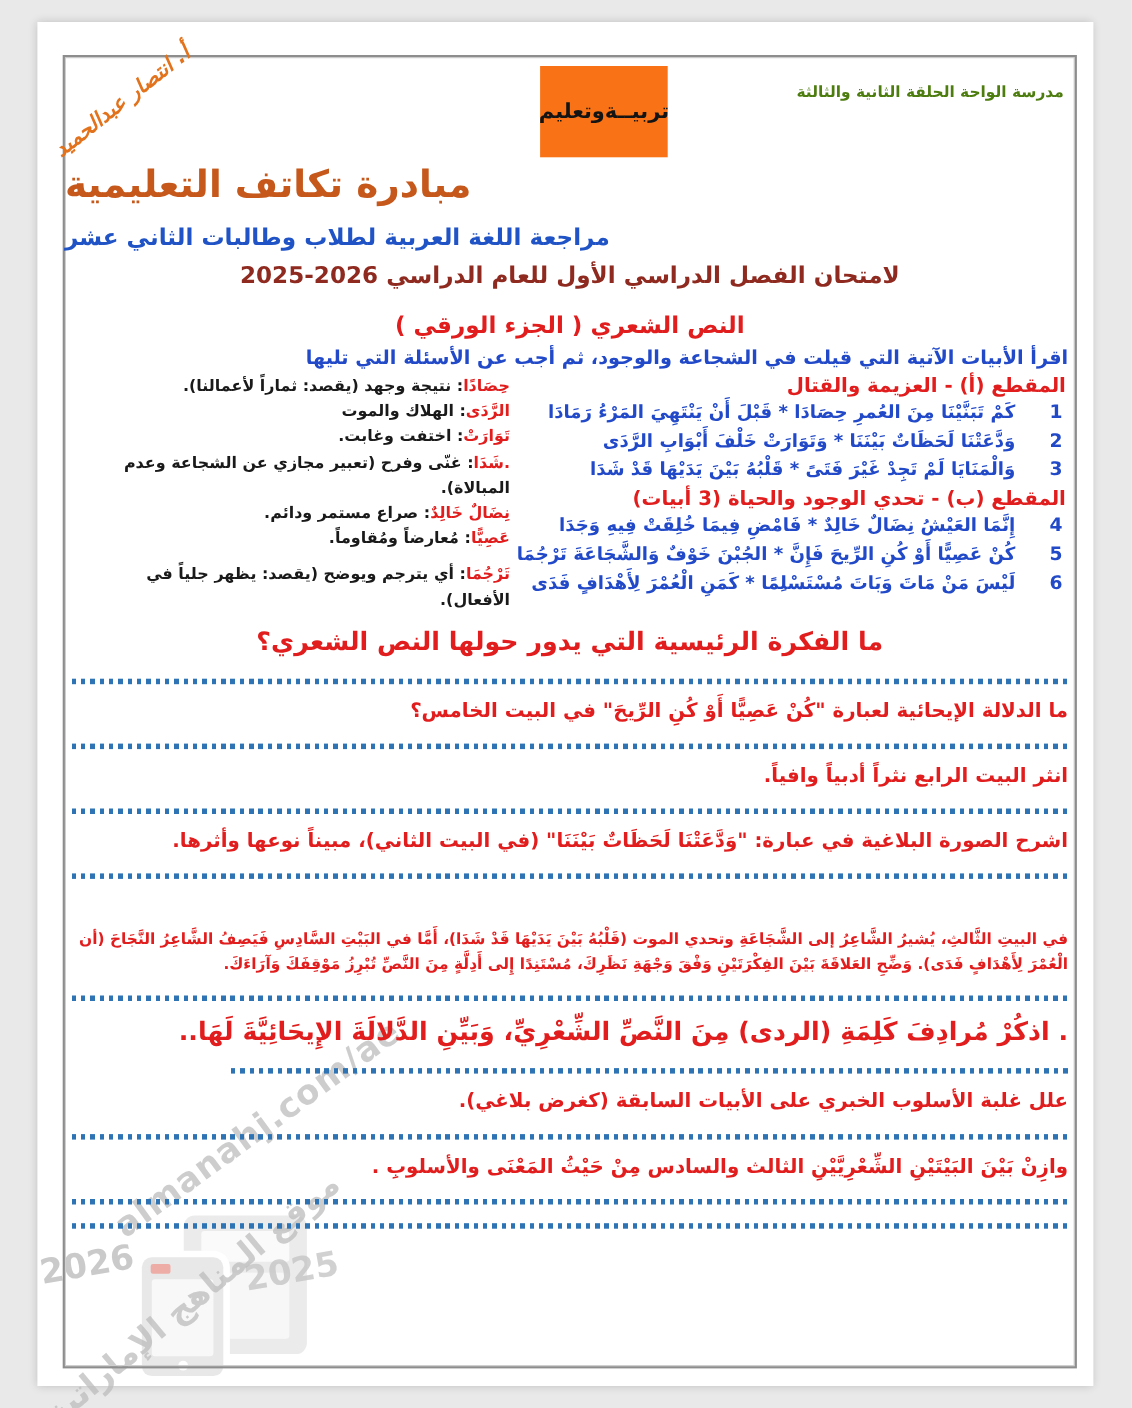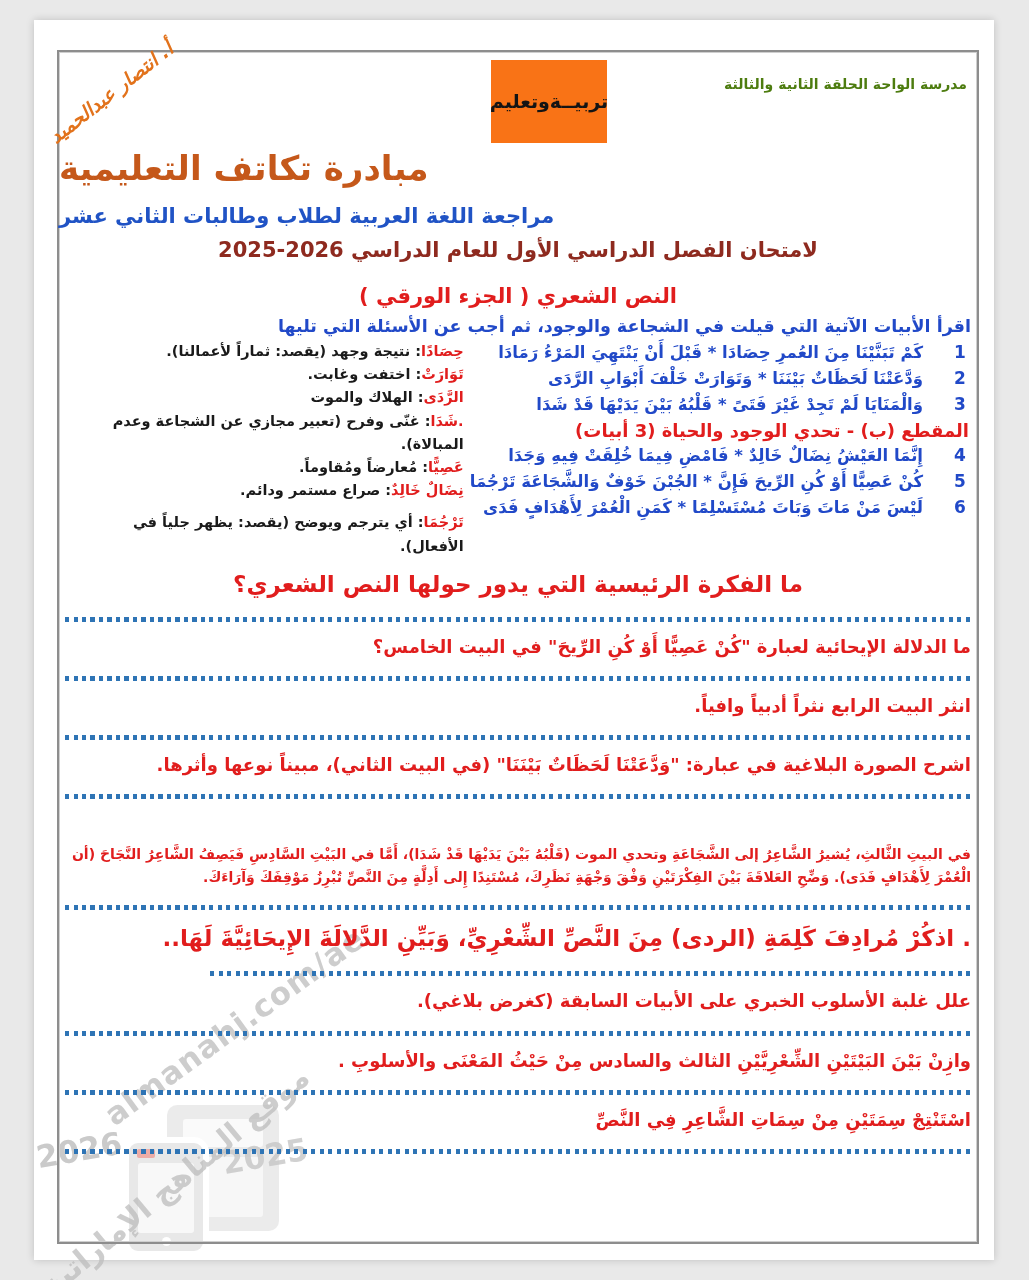--- a/index.html
+++ b/index.html
@@ -105,20 +105,21 @@
       </div>
 
       <div class="main-title">مبادرة تكاتف التعليمية</div>
       <div class="subtitle">مراجعة اللغة العربية لطلاب وطالبات الثاني عشر</div>
       <div class="exam-line">لامتحان الفصل الدراسي الأول للعام الدراسي 2026-2025</div>
       <div class="poem-title">النص الشعري ( الجزء الورقي )</div>
       <div class="instruction">اقرأ الأبيات الآتية التي قيلت في الشجاعة والوجود، ثم أجب عن الأسئلة التي تليها</div>
 
       <div class="poem-row">
         <div class="verses-col">
+          <div class="sec-head">المقطع (أ) - العزيمة والقتال</div>
           <div class="verse">
             <span class="num">1</span>
             <span class="vtext">كَمْ تَبَنَّيْنَا مِنَ العُمرِ حِصَادَا * قَبْلَ أَنْ يَنْتَهِيَ المَرْءُ رَمَادَا</span>
           </div>
           <div class="verse">
             <span class="num">2</span>
             <span class="vtext">وَدَّعَتْنَا لَحَظَاتٌ بَيْنَنَا * وَتَوَارَتْ خَلْفَ أَبْوَابِ الرَّدَى</span>
           </div>
           <div class="verse">
             <span class="num">3</span>
@@ -133,25 +134,25 @@
             <span class="num">5</span>
             <span class="vtext">كُنْ عَصِيًّا أَوْ كُنِ الرِّيحَ فَإِنَّ * الجُبْنَ خَوْفٌ وَالشَّجَاعَةَ تَرْجُمَا</span>
           </div>
           <div class="verse">
             <span class="num">6</span>
             <span class="vtext">لَيْسَ مَنْ مَاتَ وَبَاتَ مُسْتَسْلِمًا * كَمَنِ الْعُمْرَ لِأَهْدَافٍ فَدَى</span>
           </div>
         </div>
         <div class="glossary-col">
           <div class="gloss-line"><span class="term">حِصَادًا</span><span>: نتيجة وجهد (يقصد: ثماراً لأعمالنا).</span></div>
+          <div class="gloss-line"><span class="term">الرَّدَى</span><span>: الهلاك والموت</span></div>
           <div class="gloss-line"><span class="term">تَوَارَتْ</span><span>: اختفت وغابت.</span></div>
-          <div class="gloss-line"><span class="term">الرَّدَى</span><span>: الهلاك والموت</span></div>
           <div class="gloss-line"><span class="term">.شَدَا</span><span>: غنّى وفرح (تعبير مجازي عن الشجاعة وعدم المبالاة).</span></div>
+          <div class="gloss-line"><span class="term">نِضَالٌ خَالِدٌ</span><span>: صراع مستمر ودائم.</span></div>
           <div class="gloss-line"><span class="term">عَصِيًّا</span><span>: مُعارضاً ومُقاوماً.</span></div>
-          <div class="gloss-line"><span class="term">نِضَالٌ خَالِدٌ</span><span>: صراع مستمر ودائم.</span></div>
           <div class="gloss-line last"><span class="term">تَرْجُمَا</span><span>: أي يترجم ويوضح (يقصد: يظهر جلياً في الأفعال).</span></div>
         </div>
       </div>
 
       <div class="questions">
         <div class="q center">ما الفكرة الرئيسية التي يدور حولها النص الشعري؟</div>
         <div class="sep"></div>
         <div class="q">ما الدلالة الإيحائية لعبارة "كُنْ عَصِيًّا أَوْ كُنِ الرِّيحَ" في البيت الخامس؟</div>
         <div class="sep"></div>
         <div class="q">انثر البيت الرابع نثراً أدبياً وافياً.</div>
@@ -159,19 +160,18 @@
         <div class="q">اشرح الصورة البلاغية في عبارة: "وَدَّعَتْنَا لَحَظَاتٌ بَيْنَنَا" (في البيت الثاني)، مبيناً نوعها وأثرها.</div>
         <div class="sep"></div>
         <div class="q para">في البيتِ الثَّالثِ، يُشيرُ الشَّاعِرُ إلى الشَّجَاعَةِ وتحدي الموت (قَلْبُهُ بَيْنَ يَدَيْهَا قَدْ شَدَا)، أَمَّا في البَيْتِ السَّادِسِ فَيَصِفُ الشَّاعِرُ النَّجَاحَ (أن الْعُمْرَ لِأَهْدَافٍ فَدَى). وَضِّحِ العَلاقَةَ بَيْنَ الفِكْرَتَيْنِ وَفْقَ وَجْهَةِ نَظَرِكَ، مُسْتَنِدًا إِلى أَدِلَّةٍ مِنَ النَّصِّ تُبْرِزُ مَوْقِفَكَ وَآرَاءَكَ.</div>
         <div class="sep"></div>
         <div class="q big">. اذكُرْ مُرادِفَ كَلِمَةِ (الردى) مِنَ النَّصِّ الشِّعْرِيِّ، وَبَيِّنِ الدَّلالَةَ الإِيحَائِيَّةَ لَهَا..</div>
         <div class="sep short"></div>
         <div class="q">علل غلبة الأسلوب الخبري على الأبيات السابقة (كغرض بلاغي).</div>
         <div class="sep"></div>
         <div class="q">وازِنْ بَيْنَ البَيْتَيْنِ الشِّعْرِيَّيْنِ الثالث والسادس مِنْ حَيْثُ المَعْنَى والأسلوبِ .</div>
         <div class="sep"></div>
-        <div class="q">اسْتَنْتِجْ سِمَتَيْنِ مِنْ سِمَاتِ الشَّاعِرِ فِي النَّصِّ</div>
         <div class="sep"></div>
       </div>
 
     </div>
   </div>
 </div>
 
 </body></html>

